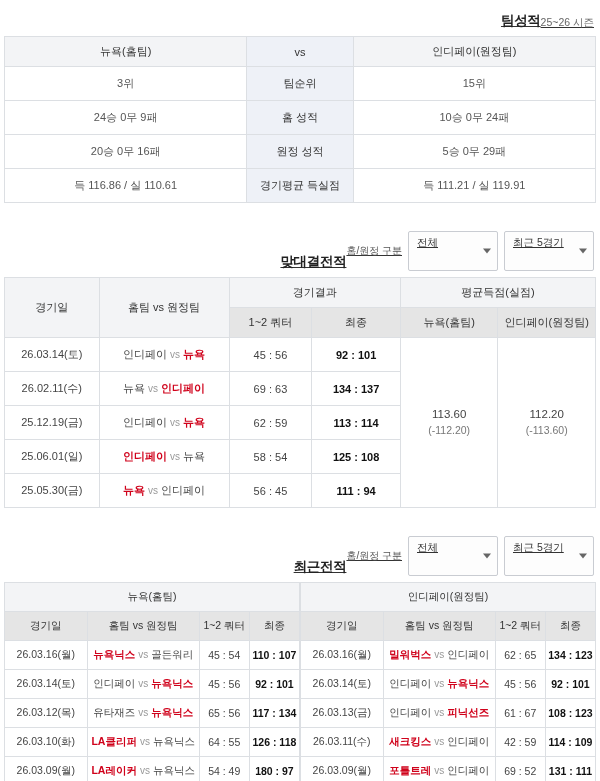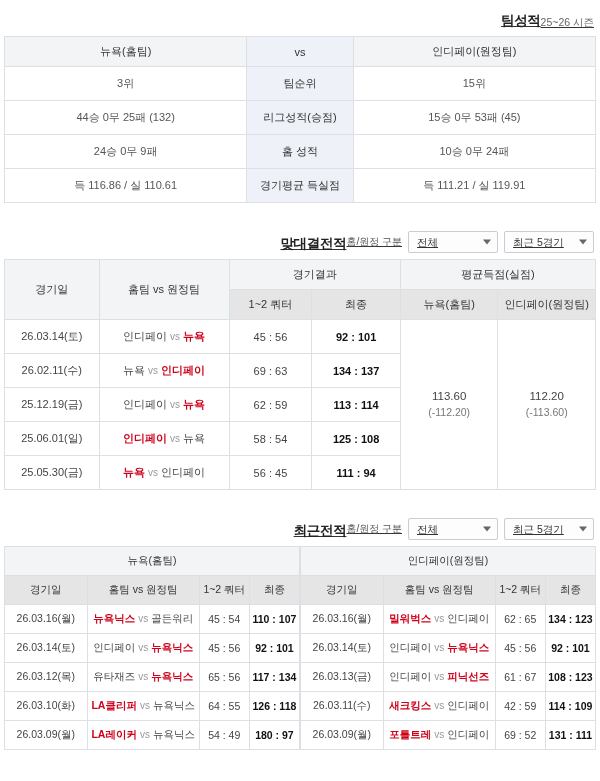--- a/index.html
+++ b/index.html
@@ -43,21 +43,21 @@
   }
   .ctl-label {
     font-size: 10px;
     color: #555555;
   }
   .select {
     position: relative;
     display: inline-block;
     border: 1px solid #c9ccd2;
     background: #fdfdfd;
-    height: 22px;
+    height: 40px;
     line-height: 20px;
     font-size: 10.5px;
     color: #333;
     padding: 0 22px 0 8px;
     min-width: 90px;
     border-radius: 2px;
   }
   .select .arrow {
     position: absolute;
     right: 6px;
@@ -140,28 +140,28 @@
         <th class="hdr">뉴욕(홈팀)</th>
         <th class="hdr mid-col">vs</th>
         <th class="hdr">인디페이(원정팀)</th>
       </tr>
       <tr>
         <td class="val">3위</td>
         <td class="mid-col">팀순위</td>
         <td class="val">15위</td>
       </tr>
       <tr>
-        <td class="val">44승 0무 25패 (132)</td>
-        <td class="mid-col">리그성적(승점)</td>
-        <td class="val">15승 0무 53패 (45)</td>
-      </tr>
-      <tr>
         <td class="val">24승 0무 9패</td>
         <td class="mid-col">홈 성적</td>
         <td class="val">10승 0무 24패</td>
+      </tr>
+      <tr>
+        <td class="val">20승 0무 16패</td>
+        <td class="mid-col">원정 성적</td>
+        <td class="val">5승 0무 29패</td>
       </tr>
       <tr>
         <td class="val">득 116.86 / 실 110.61</td>
         <td class="mid-col">경기평균 득실점</td>
         <td class="val">득 111.21 / 실 119.91</td>
       </tr>
     </tbody>
   </table>
 
   <div class="spacer"></div>

